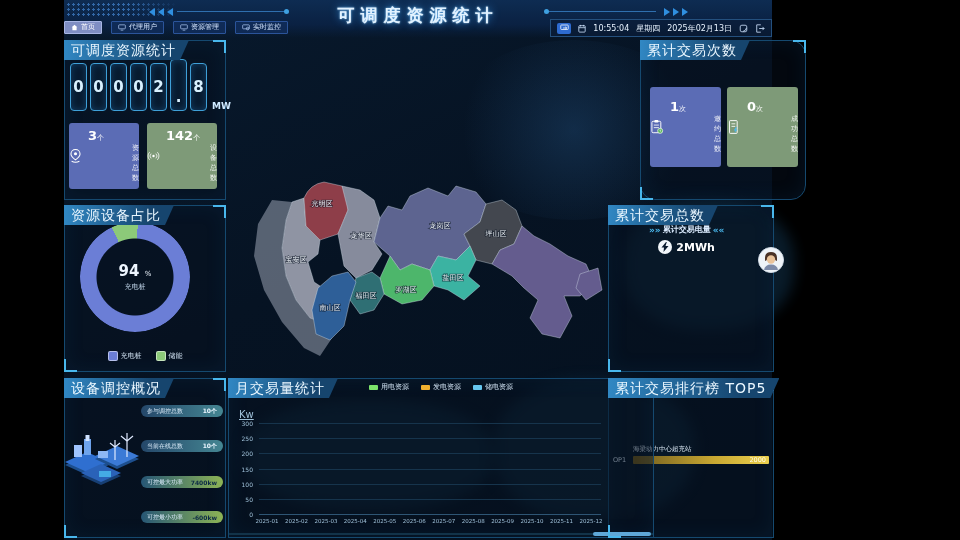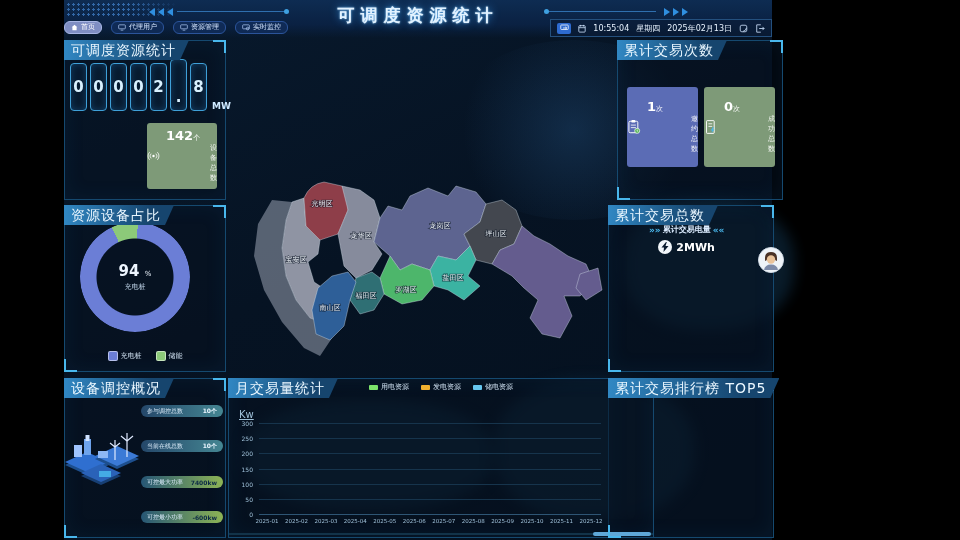--- a/index.html
+++ b/index.html
@@ -21,21 +21,21 @@
   .chevrons{position:absolute;top:8px;display:flex;gap:3px;}
   .chev-l{width:0;height:0;border-top:4px solid transparent;border-bottom:4px solid transparent;border-right:6px solid #2f8fe0;}
   .chev-r{width:0;height:0;border-top:4px solid transparent;border-bottom:4px solid transparent;border-left:6px solid #2f8fe0;}
   .decor-line{position:absolute;top:11px;height:1px;background:#2f6fae;}
   .decor-line::before,.decor-line::after{content:"";position:absolute;top:-2px;width:5px;height:5px;border-radius:50%;background:#3fa0e0;}
   .decor-line.left::after{right:-2px}.decor-line.left::before{display:none}
   .decor-line.right::before{left:-2px}.decor-line.right::after{display:none}
 
   .tabs{position:absolute;left:0;top:21px;display:flex;gap:9px;}
   .tab{display:flex;align-items:center;gap:3px;font-size:7px;color:#d5e6ff;cursor:pointer;
-    background:rgba(17,45,90,.85);border:1px solid #2b549a;border-radius:6px;padding:2px 6px;line-height:1;}
+    background:rgba(17,45,90,.85);border:1px solid #2b549a;border-radius:1px;padding:2px 6px;line-height:1;}
   .tab.active{background:#7f8ec3;border-color:#a8b6e4;color:#fff;}
   .tab svg{display:block}
 
   .clock-strip{position:absolute;right:0;top:19px;height:16px;display:flex;align-items:center;gap:7px;
     font-size:8px;color:#e8f3ff;background:rgba(10,28,56,.7);border:1px solid #24507e;padding:0 6px;}
   .screen-badge{background:#2e6bd0;border-radius:2px;width:14px;height:11px;display:flex;align-items:center;justify-content:center;cursor:pointer;}
   .icon-btn{cursor:pointer;display:flex;align-items:center;}
 
   
   .panel{position:absolute;border:1px solid #15496f;background:rgba(5,16,30,.5);
@@ -251,20 +251,31 @@
     <span class="corner tr"></span>
     <div class="counter-row">
       <div class="digit">0</div>
       <div class="digit">0</div>
       <div class="digit">0</div>
       <div class="digit">0</div>
       <div class="digit">2</div>
       <div class="digit dot">.</div>
       <div class="digit">8</div>
       <span class="counter-unit">MW</span>
+    </div>
+    <div class="stat-card" style="left: 4px; top: 82px; background: rgb(91, 108, 181);">
+      <svg width="20" height="24" viewBox="0 0 20 24">
+        <path d="M10 2 C14 2 17 5 17 9 C17 13 10 18 10 18 C10 18 3 13 3 9 C3 5 6 2 10 2 Z" fill="none" stroke="#fff" stroke-width="1.6"></path>
+        <circle cx="10" cy="8.5" r="2.4" fill="#fff"></circle>
+        <path d="M4 20 Q10 23 16 20" fill="none" stroke="#fff" stroke-width="1.6"></path>
+      </svg>
+      <div class="txt">
+        <span class="stat-val"><span>3</span><span class="u">个</span></span>
+        <span class="stat-lab">资源总数</span>
+      </div>
     </div>
     <div class="stat-card" style="left: 82px; top: 82px; background: rgb(126, 154, 120);">
       <svg width="22" height="22" viewBox="0 0 22 22">
         <circle cx="11" cy="11" r="2" fill="#fff"></circle>
         <path d="M7 15 A5.5 5.5 0 0 1 7 7 M15 7 A5.5 5.5 0 0 1 15 15" fill="none" stroke="#fff" stroke-width="1.3"></path>
         <path d="M4.5 17.5 A9 9 0 0 1 4.5 4.5 M17.5 4.5 A9 9 0 0 1 17.5 17.5" fill="none" stroke="#fff" stroke-width="1.3"></path>
       </svg>
       <div class="txt">
         <span class="stat-val"><span>142</span><span class="u">个</span></span>
         <span class="stat-lab">设备总数</span>
@@ -327,21 +338,21 @@
     <div class="pill bright" style="top:97px;">
       <span class="lab">可控最大功率</span>
       <span class="val">7400kw</span>
     </div>
     <div class="pill bright" style="top:132px;">
       <span class="lab">可控最小功率</span>
       <span class="val">-600kw</span>
     </div>
   </div>
 
-  <div class="panel" style="left:553px;top:40px;width:164px;height:158px;">
+  <div class="panel" style="left:576px;top:40px;width:164px;height:158px;border-radius:15px;">
     <div class="tag">累计交易次数</div>
     <span class="corner tr"></span>
       <span class="corner bl"></span>
     <div class="stat-card" style="left: 9px; top: 46px; width: 71px; height: 80px; background: rgb(91, 108, 181);">
       <svg width="22" height="24" viewBox="0 0 22 24">
         <rect x="3" y="3" width="14" height="18" rx="2" fill="none" stroke="#fff" stroke-width="1.5"></rect>
         <rect x="7" y="1" width="6" height="4" rx="1" fill="#fff"></rect>
         <path d="M6 9 h8 M6 13 h8" stroke="#fff" stroke-width="1.3"></path>
         <circle cx="16" cy="18" r="4" fill="#5cb85c" stroke="#fff"></circle>
         <path d="M16 16 v2.3 l1.6 1" stroke="#fff" fill="none"></path>
@@ -378,20 +389,29 @@
         </span>
         <span>2MWh</span>
       </span>
     </div>
   </div>
 
   <div class="panel" style="left:544px;top:378px;width:164px;height:158px;">
     <div class="tag">累计交易排行榜 TOP5</div>
     <span class="corner tr"></span>
       <span class="corner bl"></span>
+    <div class="rank-row">
+      <div class="rank-name">海梁动力中心超充站</div>
+      <div class="rank-line">
+        <span class="rank-op">OP1</span>
+        <div class="rank-bar">
+          <span class="rank-val">2000</span>
+        </div>
+      </div>
+    </div>
   </div>
 
   <div class="panel" style="left:164px;top:378px;width:376px;height:158px;padding-left:48px;">
     <div class="tag">月交易量统计</div>
     <span class="corner tr"></span>
     <div class="mc-legend">
       <span class="legend-item">
         <span class="swatch small" style="background: rgb(125, 227, 107);"></span>
         <span>用电资源</span>
       </span>

